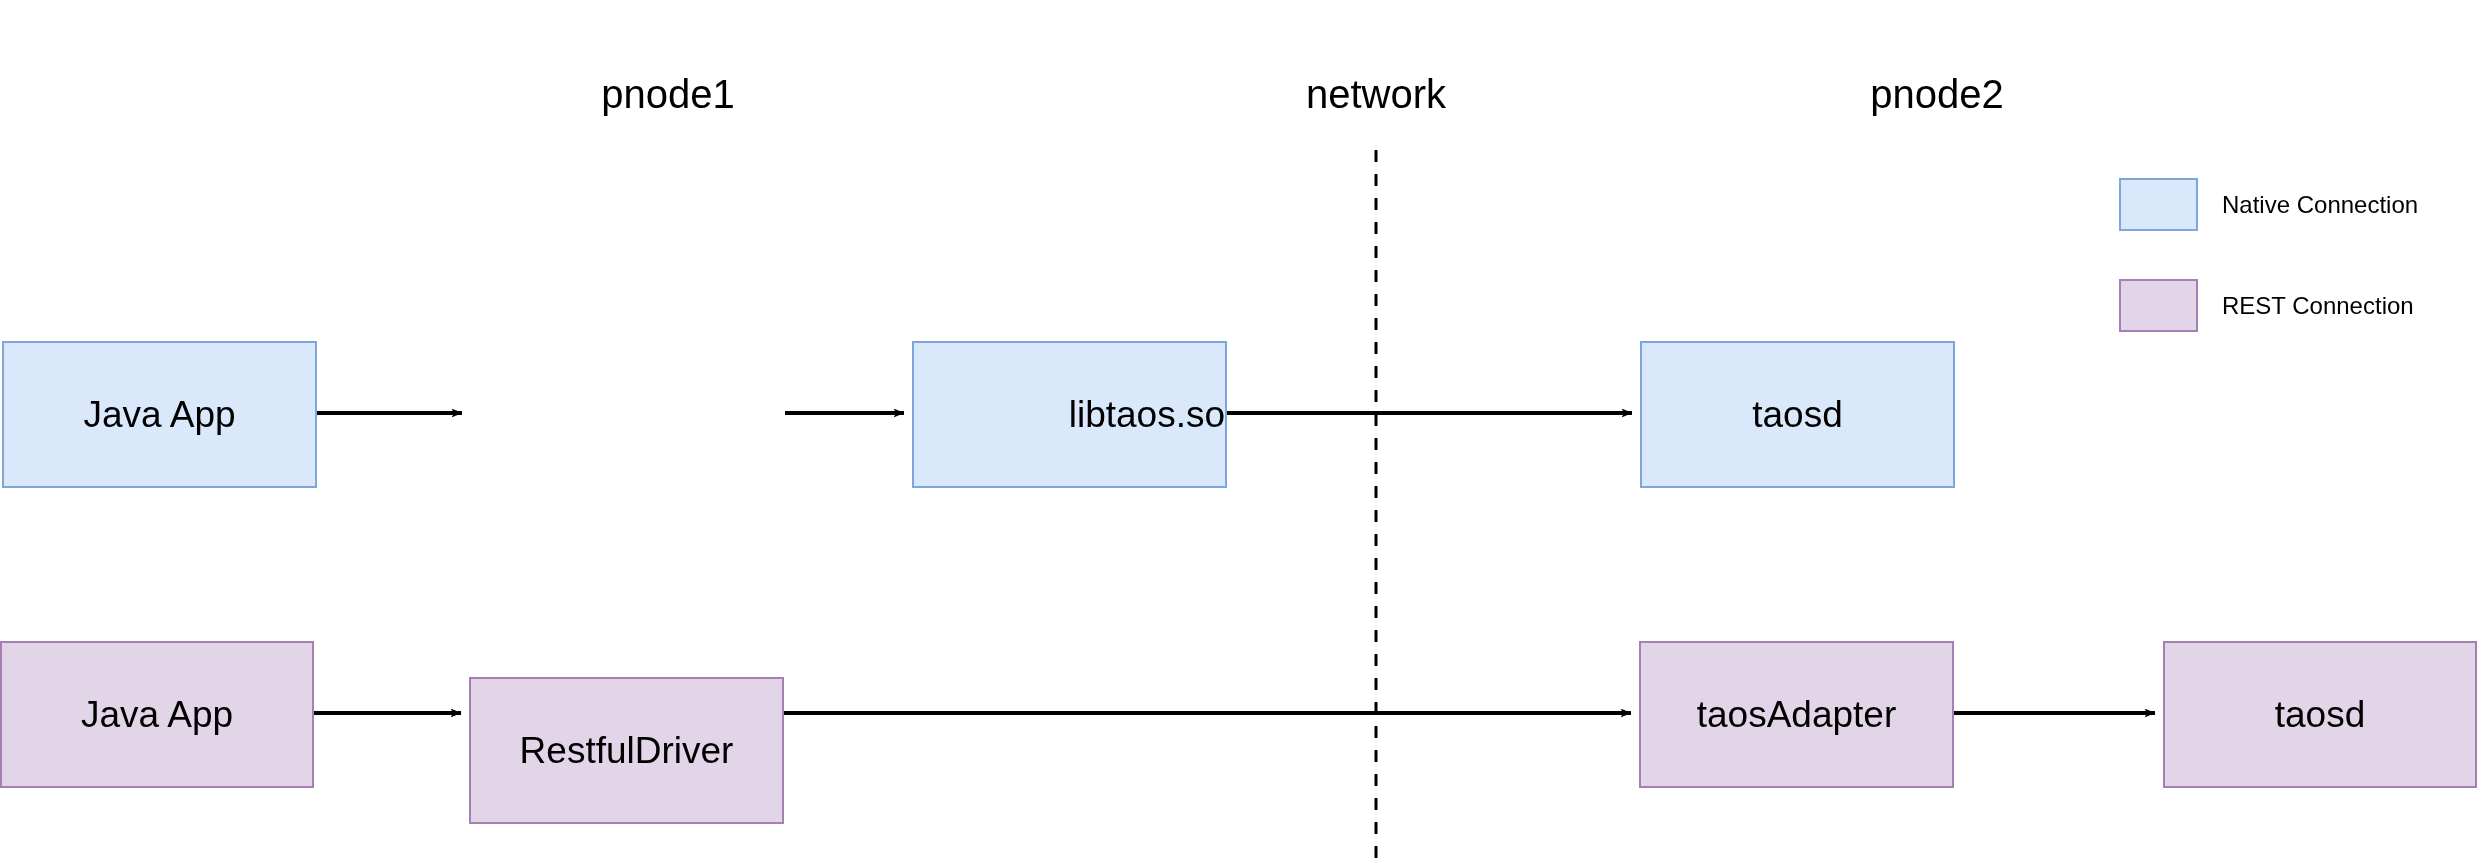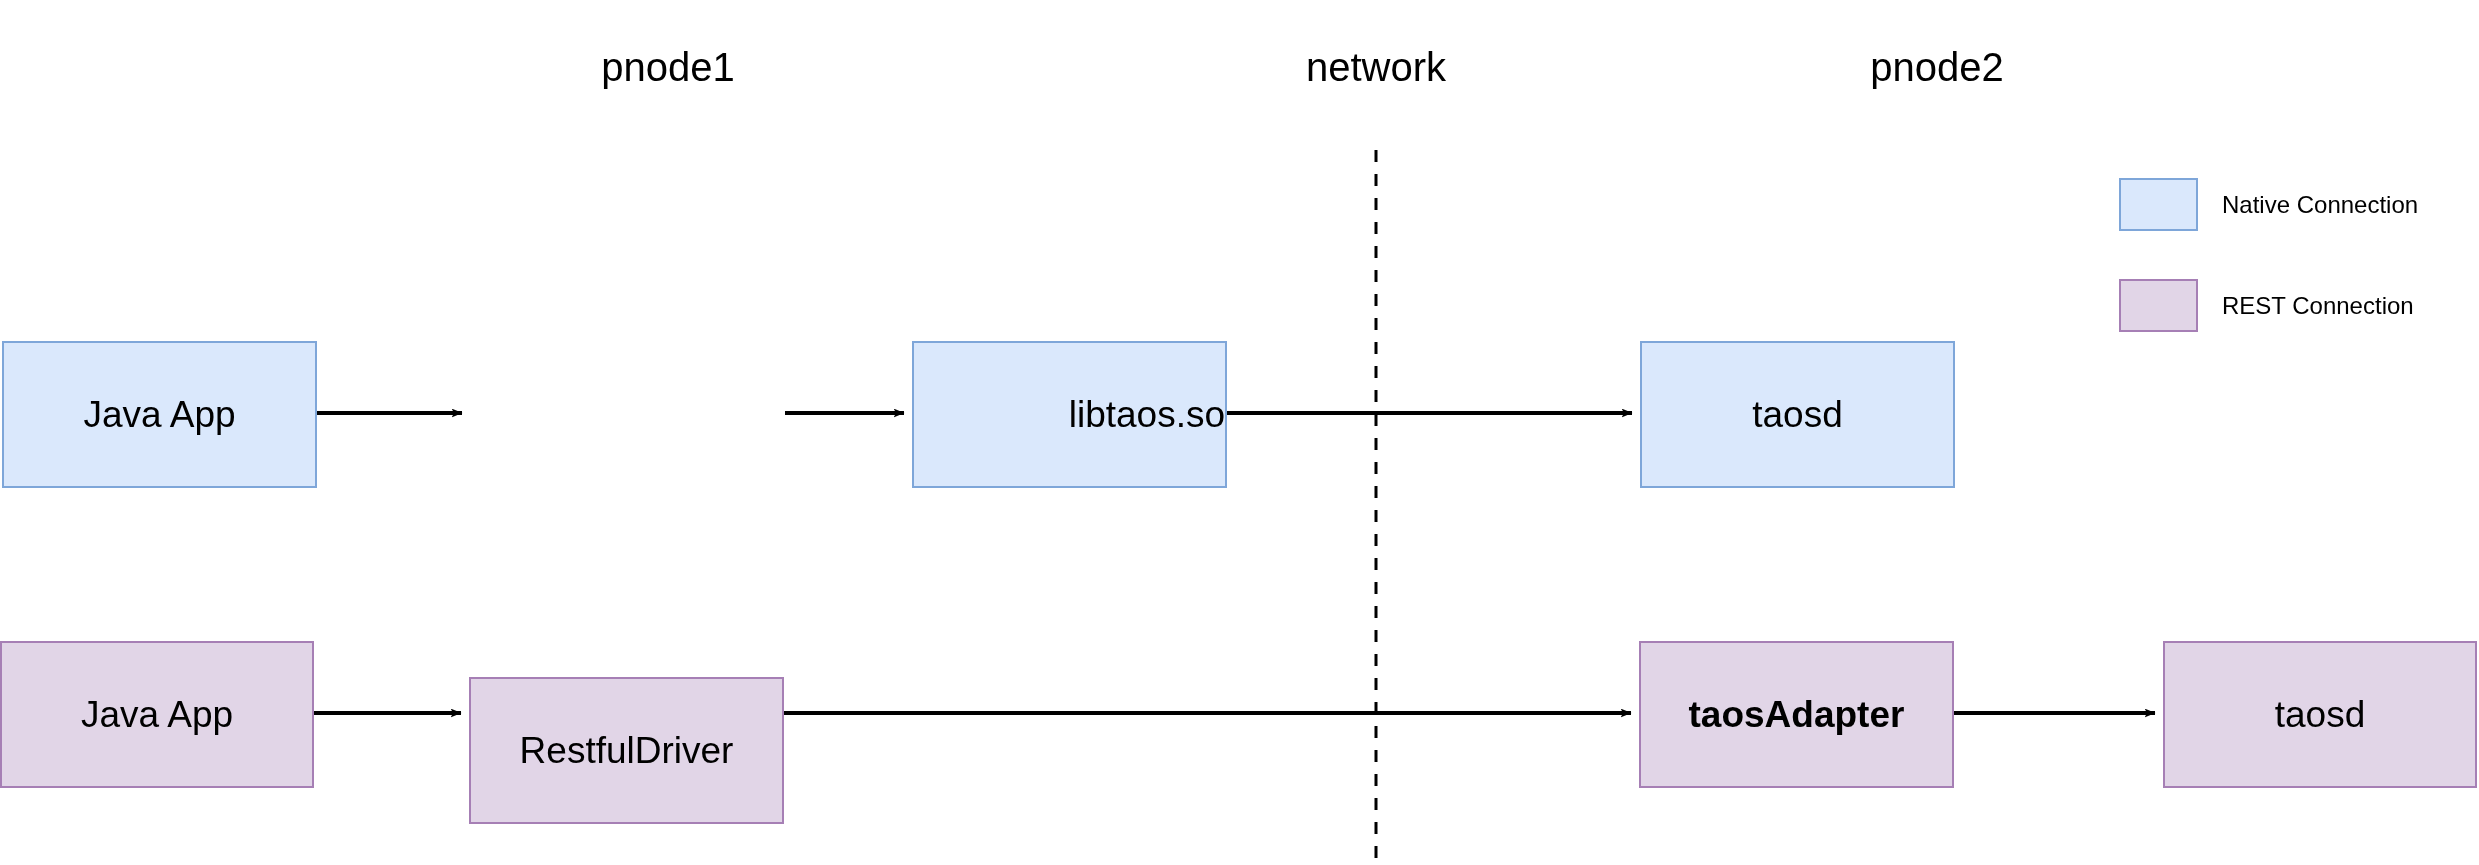--- a/index.html
+++ b/index.html
@@ -18,20 +18,21 @@
     overflow: hidden;
   }
   .zone-label {
     position: absolute;
     font-size: 40px;
     color: #000000;
     white-space: nowrap;
     text-align: center;
     transform: translateX(-50%);
     line-height: 1;
+    margin-top: 27px;
   }
   .node-box {
     position: absolute;
     box-sizing: border-box;
     border-width: 2px;
     border-style: solid;
     display: flex;
     align-items: center;
     justify-content: center;
     font-size: 37px;
@@ -118,21 +119,21 @@
   <div class="node-box native" style="left:1640px; top:341px; width:315px; height:147px;">
     <span>taosd</span>
   </div>
 
   <div class="node-box rest" style="left:0px; top:641px; width:314px; height:147px;">
     <span>Java App</span>
   </div>
   <div class="node-box rest" style="left:469px; top:641px; width:315px; height:147px;margin-top:36px;">
     <span>RestfulDriver</span>
   </div>
-  <div class="node-box rest" style="left:1639px; top:641px; width:315px; height:147px;font-weight:bold;">
+  <div class="node-box rest" style="left:1639px; top:641px; width:315px; height:147px;">
     <span>taosAdapter</span>
   </div>
   <div class="node-box rest" style="left:2163px; top:641px; width:314px; height:147px;">
     <span>taosd</span>
   </div>
 
   <div class="legend-item" style="left:2119px; top:178px;">
     <div class="legend-swatch native"></div>
     <div class="legend-label">Native Connection</div>
   </div>

